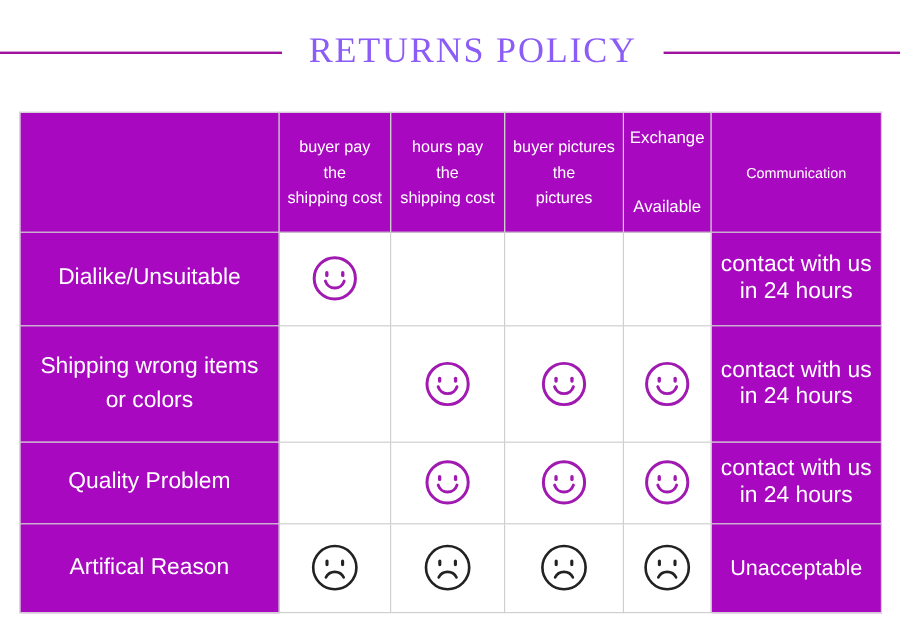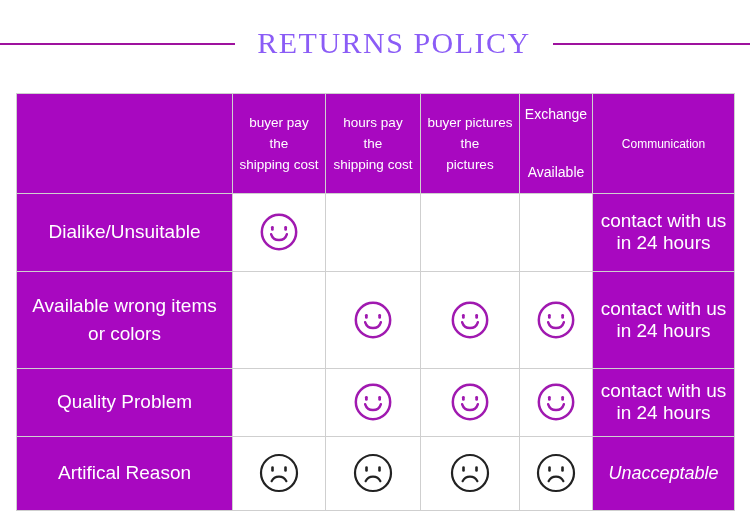--- a/index.html
+++ b/index.html
@@ -114,21 +114,20 @@
   }
   .comm-txt {
     font-size: 19px;
     line-height: 22px;
     padding: 0 4px;
     white-space: pre-line;
   }
   .comm-txt.single {
     font-size: 18px;
     line-height: 22px;
-    font-style: italic;
   }
 
   
   .face {
     display: block;
     margin: 0 auto;
   }
   .face-smile { width: 42px; height: 42px; }
   .face-frown { width: 44px; height: 44px; }
 </style>
@@ -199,21 +198,21 @@
         <td class="white"></td>
         <td class="p">
           <div class="comm-txt">contact with us
 in 24 hours</div>
         </td>
       </tr>
 
 
       <tr class="r3">
         <td class="p">
-          <div class="row-label">Available wrong items
+          <div class="row-label">Shipping wrong items
 or colors</div>
         </td>
         <td class="white"></td>
         <td class="white">
           <svg class="face face-smile" viewBox="0 0 44 44">
             <circle cx="22" cy="22" r="18" fill="none" stroke="#A019B0" stroke-width="2.6"></circle>
             <rect x="13.6" y="15.6" width="2.9" height="5.2" rx="1.4" fill="#A019B0"></rect>
             <rect x="27.5" y="15.6" width="2.9" height="5.2" rx="1.4" fill="#A019B0"></rect>
             <path d="M13.8 24.4 A 8.6 8.6 0 0 0 30.2 24.4" fill="none" stroke="#A019B0" stroke-width="2.6" stroke-linecap="round"></path>
           </svg>

